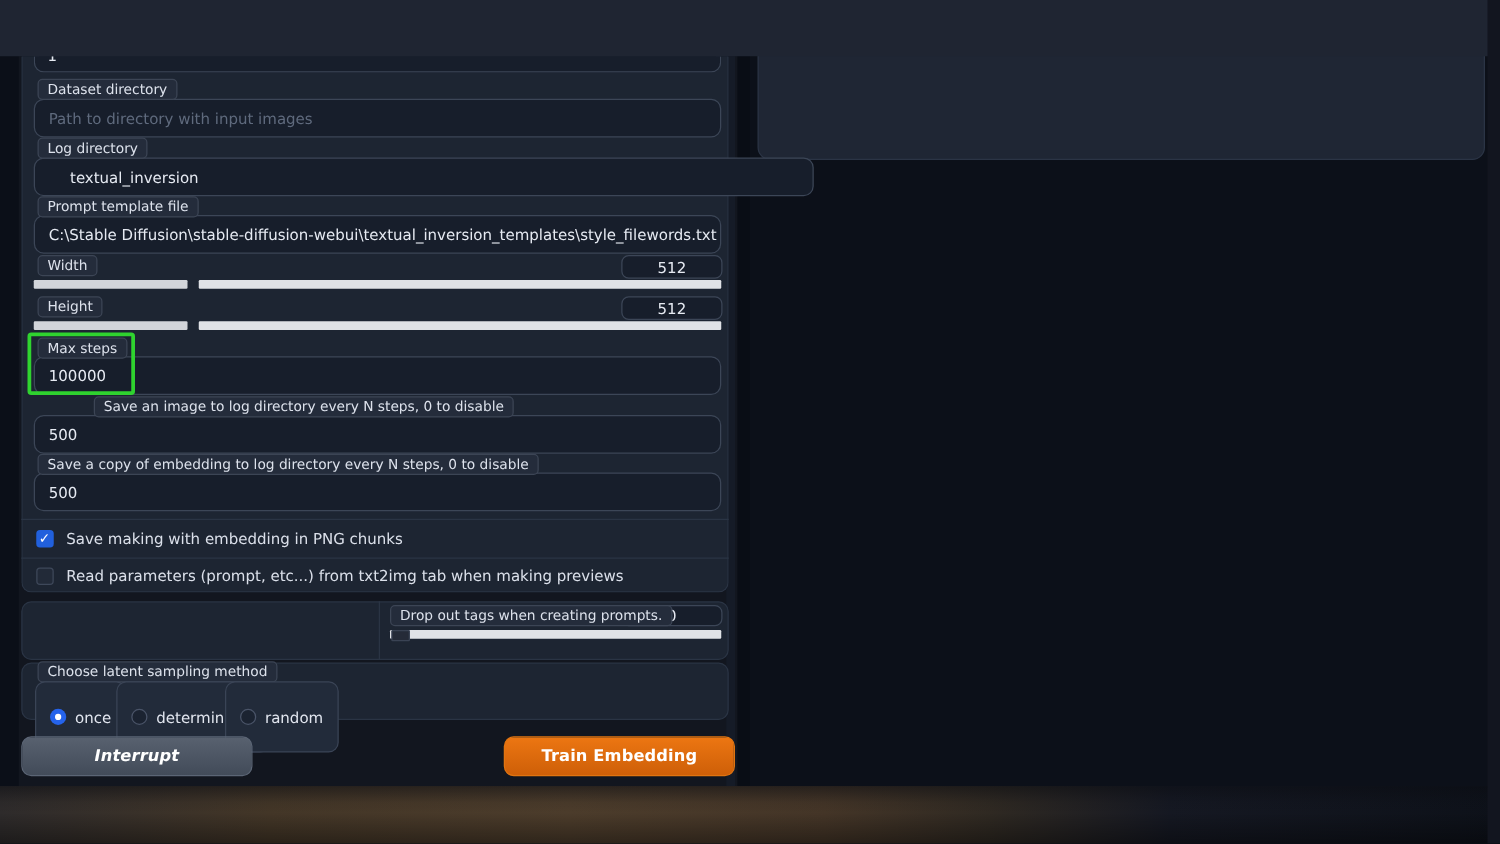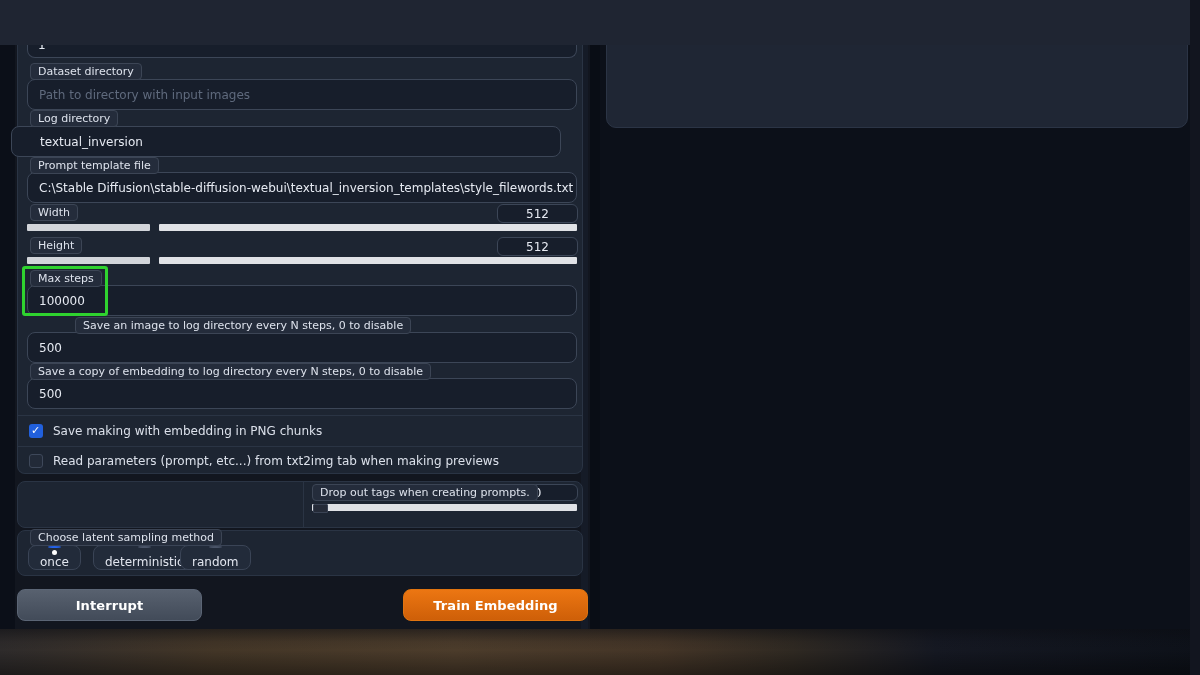--- a/index.html
+++ b/index.html
@@ -41,30 +41,30 @@
   .seg.handle{background:#252b38;border:1px solid #3a4354;height:7px;z-index:4;}
 
   .cb{position:relative;width:14px;height:14px;border-radius:3px;flex:0 0 14px;box-sizing:border-box;}
   .cb.checked{background:#2160dd;}
   .cb.checked::after{content:"\2713";position:absolute;left:2px;top:0px;color:#fff;font-size:11px;font-weight:700;}
   .cb.unchecked{background:#222a38;border:1px solid #3e485a;}
   .cbrow{position:absolute;display:flex;align-items:center;gap:10px;z-index:4;}
   .cbrow .lbl{font-size:12px;color:#dbe0ea;white-space:nowrap;}
 
   .radio-chip{position:absolute;display:inline-flex;align-items:center;gap:7px;height:23px;
-              padding:0 11px;background:#222b3a;border:1px solid #3a4456;border-radius:8px;
-              font-size:12px;color:#e2e6ef;z-index:4;flex-direction:column;}
+              padding:16px 11px;background:#222b3a;border:1px solid #3a4456;border-radius:8px;
+              font-size:12px;color:#e2e6ef;z-index:4;}
   .rd{position:relative;width:13px;height:13px;border-radius:50%;box-sizing:border-box;}
   .rd.sel{background:#2563eb;}
   .rd.sel::after{content:"";position:absolute;left:4px;top:4px;width:5px;height:5px;border-radius:50%;background:#fff;}
   .rd.unsel{background:#1b2331;border:1px solid #4a5468;}
 
   .btn{position:absolute;height:30px;border-radius:8px;display:flex;align-items:center;justify-content:center;
        color:#fff;font-size:13px;font-weight:700;z-index:4;letter-spacing:.1px;}
-  .btn.gray{background:linear-gradient(180deg,#58616f,#424b59);border:1px solid #5b6575;}
+  .btn.gray{background:linear-gradient(180deg,#58616f,#424b59);border:1px solid #5b6575;font-style:italic;}
   .btn.orange{background:linear-gradient(180deg,#ec7612,#ce5f08);border:1px solid #e07410;}
 
   .green-box{left:22px;top:266px;width:86px;height:50px;border:3px solid #2fd32f;border-radius:3px;z-index:6;}
 
   .bottom-band{left:0;top:629px;width:1200px;height:46px;z-index:1;
     background:
       linear-gradient(180deg,rgba(10,12,18,.5) 0%,rgba(10,12,18,.08) 28%,rgba(0,0,0,0) 46%,rgba(0,0,0,.38) 100%),
       linear-gradient(90deg,#2e2b2b 0%,#433627 18%,#4c3c2b 38%,#443527 55%,#2f2922 66%,#151822 78%,#0d1119 100%);}
   .divider-v{position:absolute;width:1px;background:#2a3444;z-index:3;}
   .clip1{position:absolute;left:10px;top:-7px;font-size:12px;color:#e6eaf2;}
@@ -84,21 +84,21 @@
   <div class="abs block block1"></div>
 
   <div class="input" style="left:27px;top:45px;width:550px;height:13px;border-top:none;border-radius:0 0 8px 8px;">
     <span class="clip1">1</span>
   </div>
 
   <div class="chip" style="left:30px;top:63px;">Dataset directory</div>
   <div class="input placeholder" style="left:27px;top:79px;width:550px;height:31px;">Path to directory with input images</div>
 
   <div class="chip" style="left:30px;top:110px;">Log directory</div>
-  <div class="input" style="left:11px;top:126px;width:550px;height:31px;padding-left:28px;">textual_inversion</div>
+  <div class="input" style="left:27px;top:126px;width:624px;height:31px;padding-left:28px;">textual_inversion</div>
 
   <div class="chip" style="left:30px;top:157px;">Prompt template file</div>
   <div class="input" style="left:27px;top:172px;width:550px;height:31px;">C:\Stable Diffusion\stable-diffusion-webui\textual_inversion_templates\style_filewords.txt</div>
 
   <div class="chip" style="left:30px;top:204px;">Width</div>
   <div class="numbox" style="left:497px;top:204px;width:81px;height:19px;">512</div>
   <div class="seg fill" style="left:27px;top:224px;width:123px;"></div>
   <div class="seg track" style="left:159px;top:224px;width:418px;"></div>
 
   <div class="chip" style="left:30px;top:237px;">Height</div>

